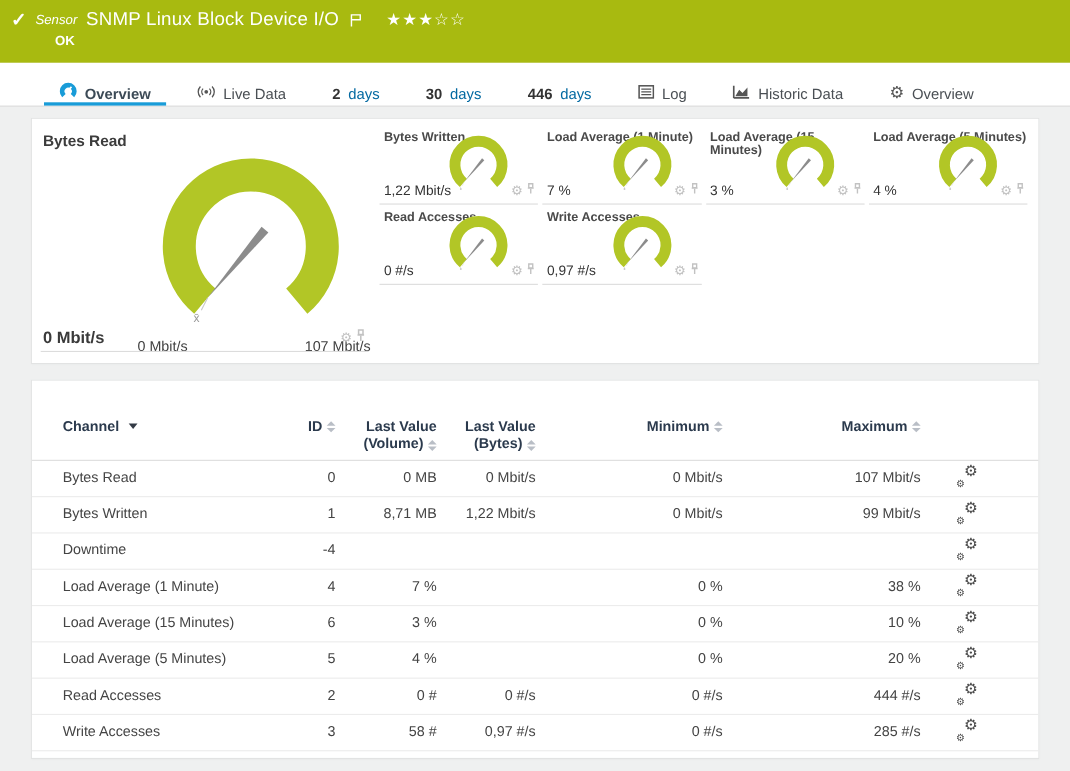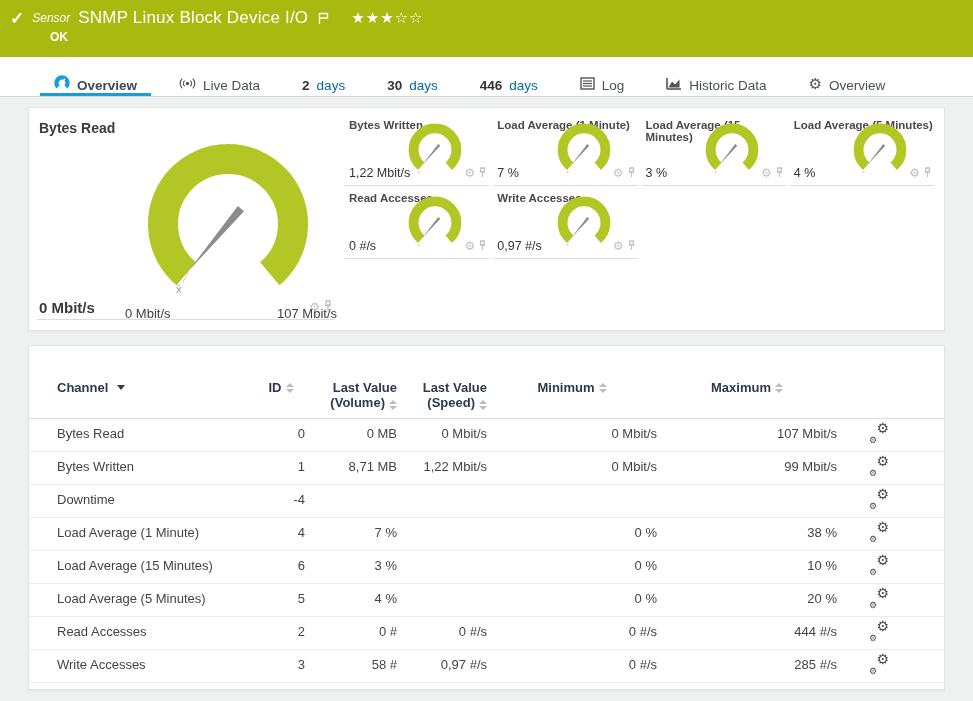--- a/index.html
+++ b/index.html
@@ -59,21 +59,21 @@
   .grid-table { width:100%; }
   .t-row { display:grid;
     grid-template-columns:200px 48px 92px 90px 170px 180px 1fr;
     align-items:center; padding:0 0 4px 28px; min-height:33px;
     font-size:13px; color:#444; border-bottom:1px solid #ececec; }
   .t-head { color:#2b3a4d; font-weight:bold; border-bottom:1px solid #ddd;
     align-items:start; padding-top:12px; padding-bottom:8px; min-height:50px; }
   .c-right { text-align:right; }
   .c-left { text-align:left; }
   .hcell { display:flex; align-items:center; gap:4px; }
-  .hcell.right { justify-content:center; }
+  .hcell.right { justify-content:flex-end; }
   .two-line { display:flex; flex-direction:column; align-items:flex-end; }
   .two-line .l2wrap { display:flex; align-items:flex-end; gap:4px; }
   .sort { display:inline-flex; flex-direction:column; gap:2px; }
   .sort i { width:0; height:0; border-left:4px solid transparent; border-right:4px solid transparent; }
   .sort .up { border-bottom:4px solid #b9bec6; }
   .sort .dn { border-top:4px solid #b9bec6; }
   .sort-active { width:0; height:0; border-left:4px solid transparent;
     border-right:4px solid transparent; border-top:5px solid #333a45; margin-left:5px; }
   .row-gear { margin-left:32px; position:relative; width:22px; height:18px; color:#4a4a4a; }
   .row-gear .g1 { position:absolute; right:2px; top:-3px; font-size:14px; }
@@ -299,21 +299,21 @@
             <span>(Volume)</span>
             <span class="sort">
               <i class="up"></i>
               <i class="dn"></i>
             </span>
           </span>
       </div>
       <div class="two-line">
         <span>Last Value</span>
         <span class="l2wrap">
-            <span>(Speed)</span>
+            <span>(Bytes)</span>
             <span class="sort">
               <i class="up"></i>
               <i class="dn"></i>
             </span>
           </span>
       </div>
       <div class="hcell right">
         <span>Minimum</span>
           <span class="sort">
             <i class="up"></i>

